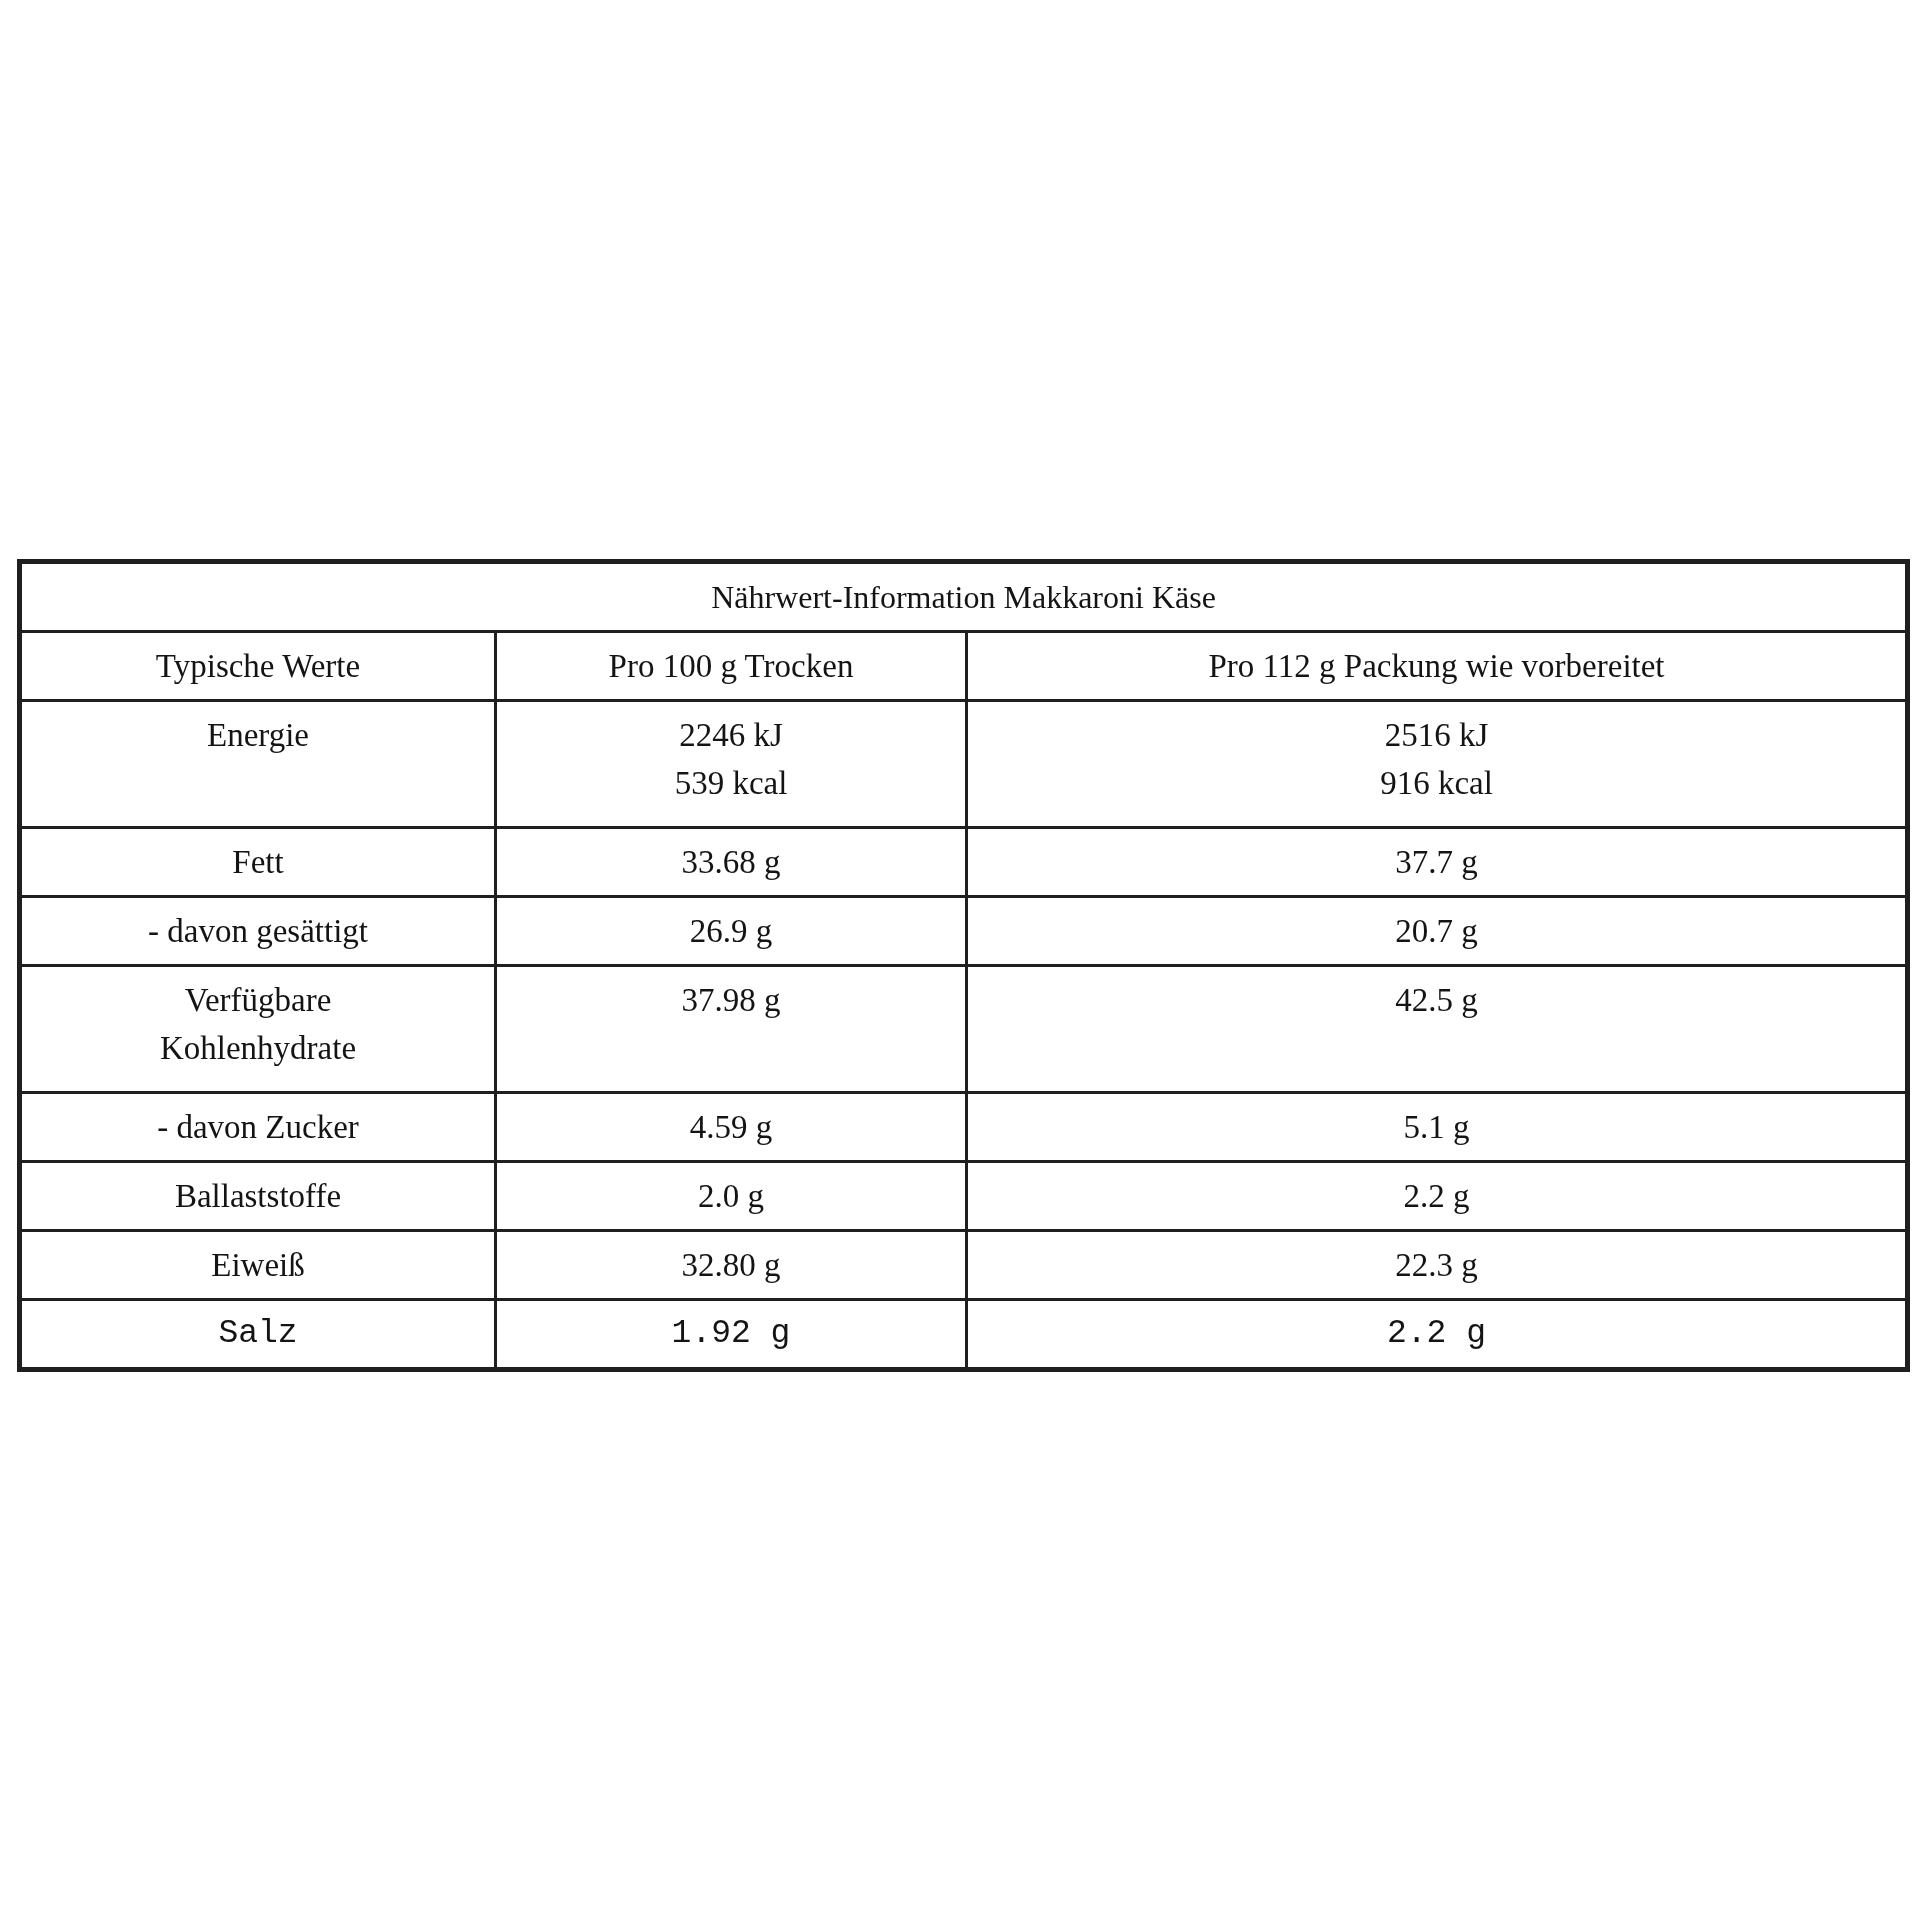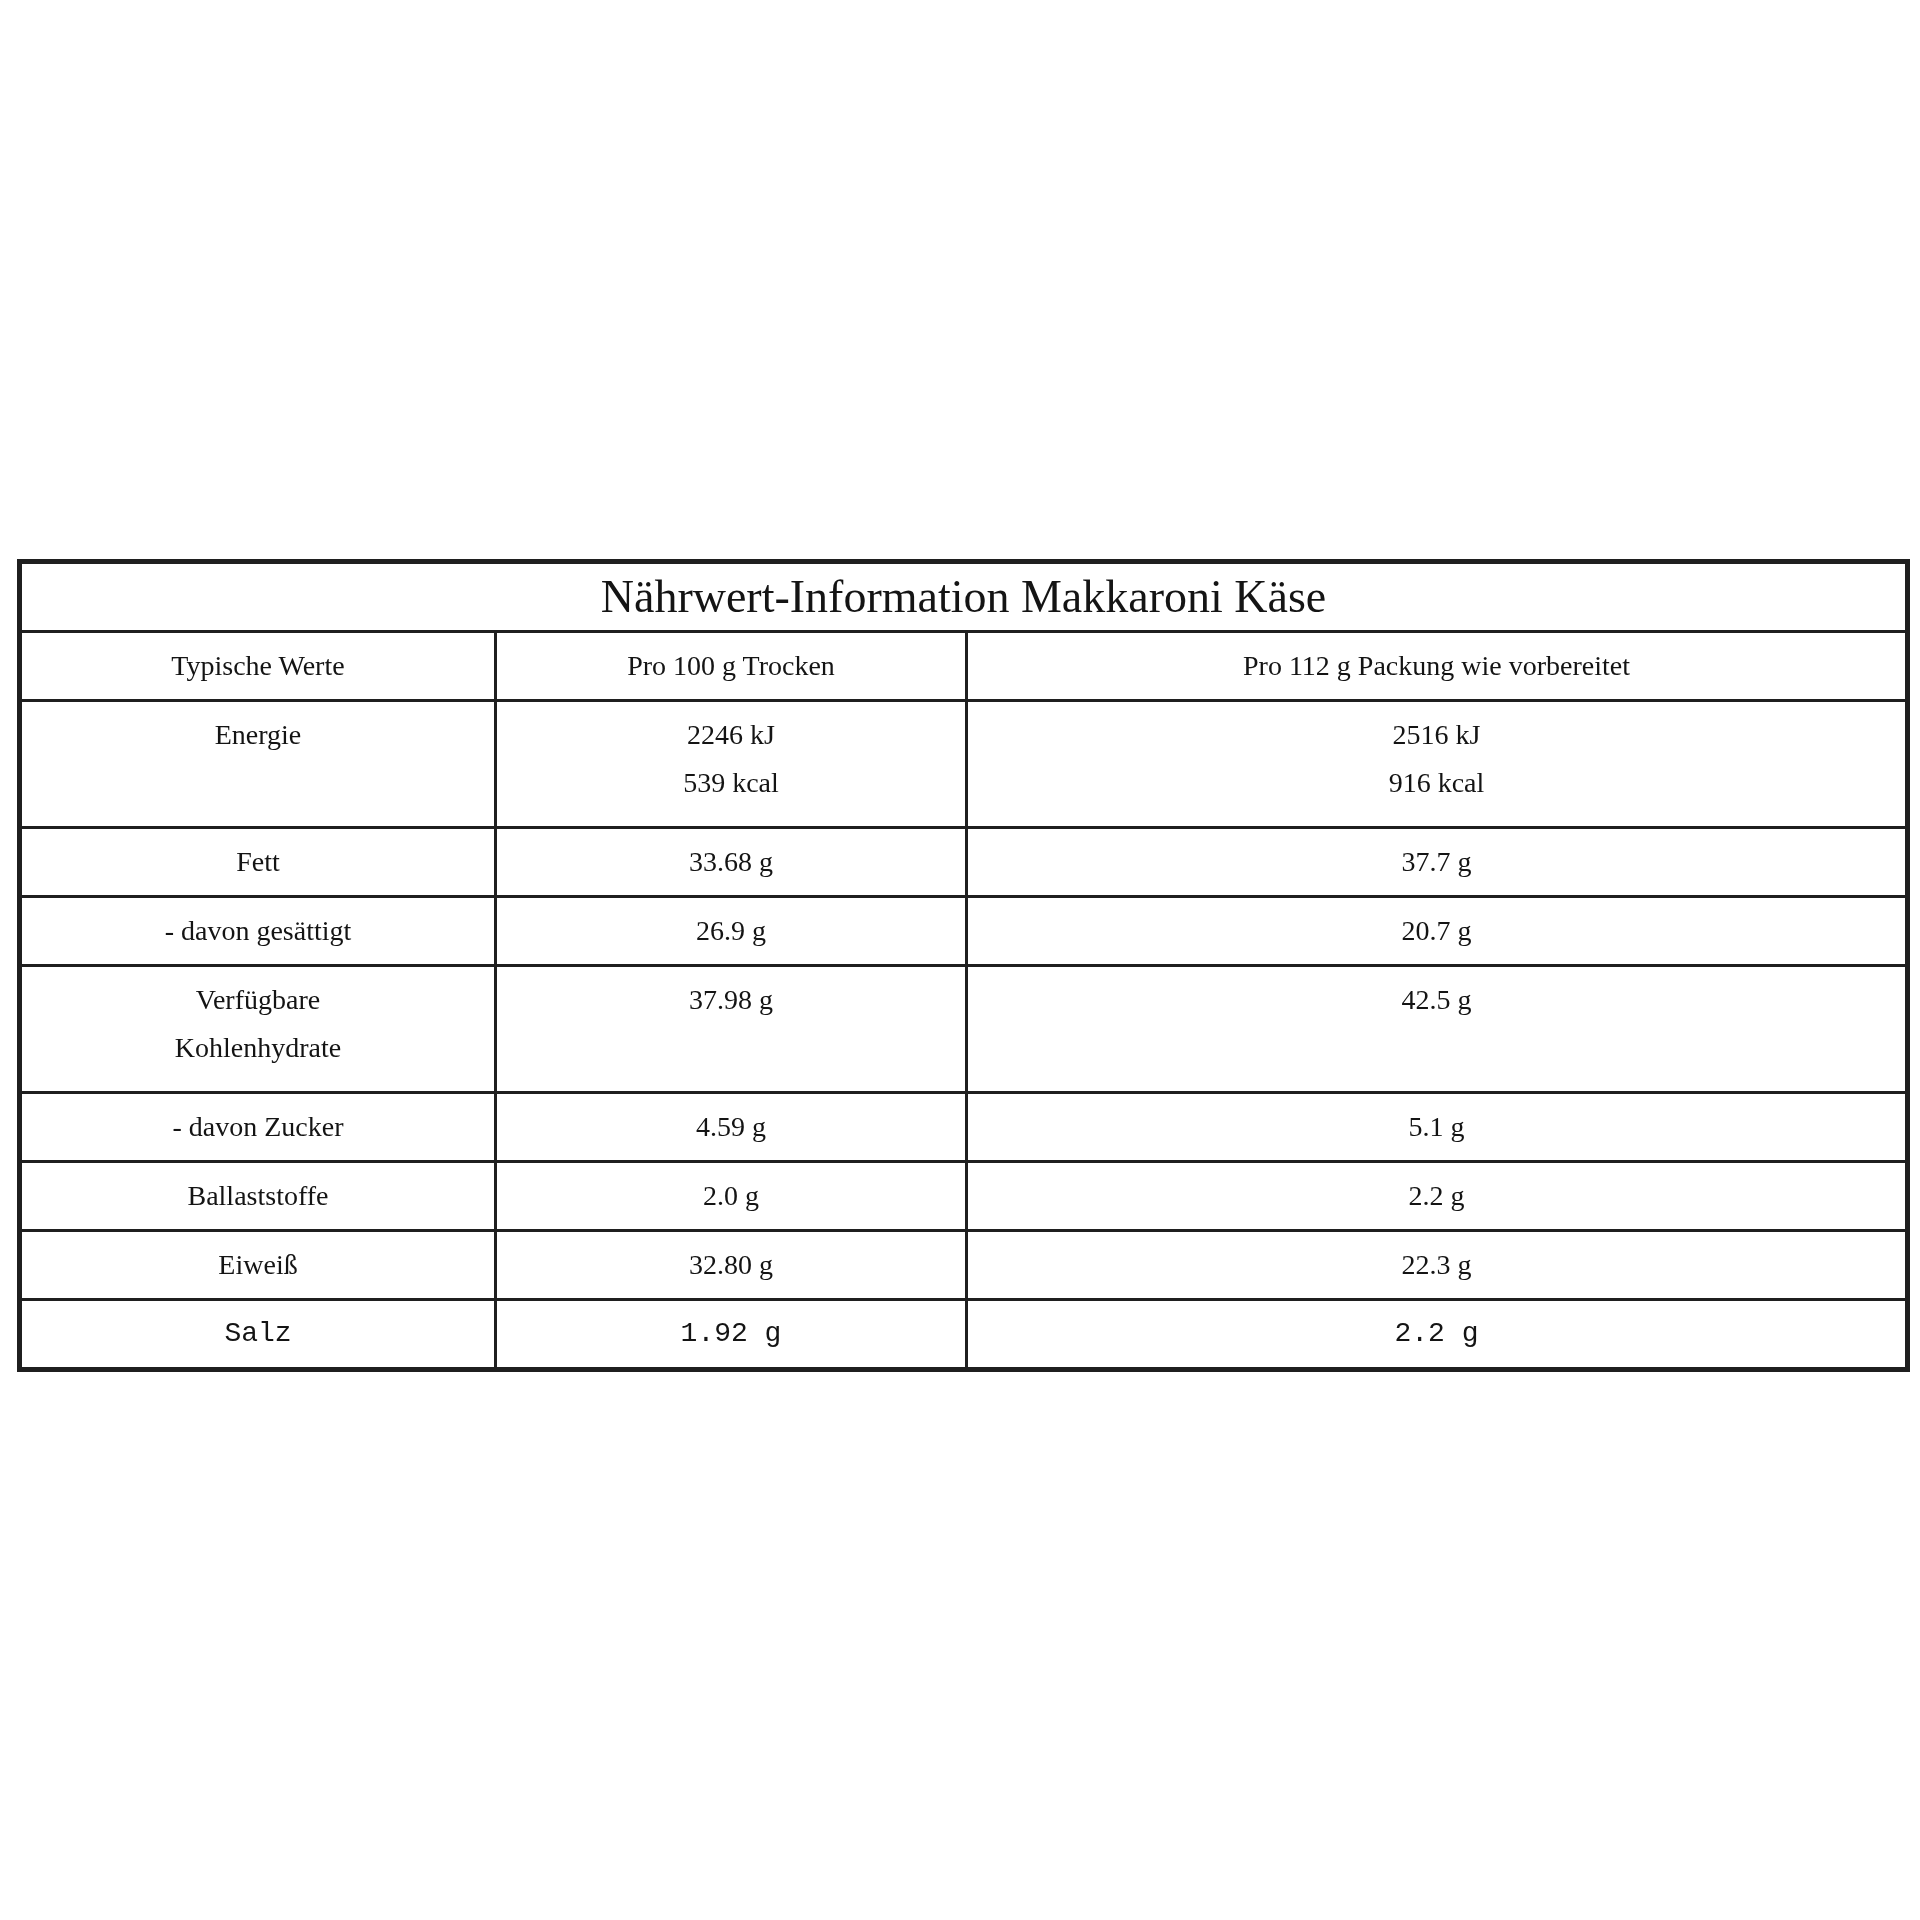--- a/index.html
+++ b/index.html
@@ -26,32 +26,32 @@
     table-layout: fixed;
     border: 5px solid var(--border-color);
   }
   col.c0 { width: 476px; }
   col.c1 { width: 471px; }
   col.c2 { width: 941px; }
   td {
     border: 3px solid var(--border-color);
     text-align: center;
     vertical-align: top;
-    font-size: 28px;
+    font-size: 33px;
     line-height: 48px;
     padding: 9px 8px;
     color: var(--text-color);
     background: #ffffff;
     overflow: hidden;
   }
   tr { height: 66px; }
   tr.r-title { height: 70px; }
   tr.r-energie, tr.r-kohlenhydrate { height: 127px; margin-top: 32px; }
   tr.r-salz { height: 70px; font-family: Liberation Mono, monospace; }
-  td.title-cell { font-size: 46px; }
+  td.title-cell { font-size: 32px; }
   .line { display: block; }
 </style>
 </head>
 <body>
 
 <div class="canvas">
   <table class="nutrition">
     <colgroup>
       <col class="c0">
       <col class="c1">

